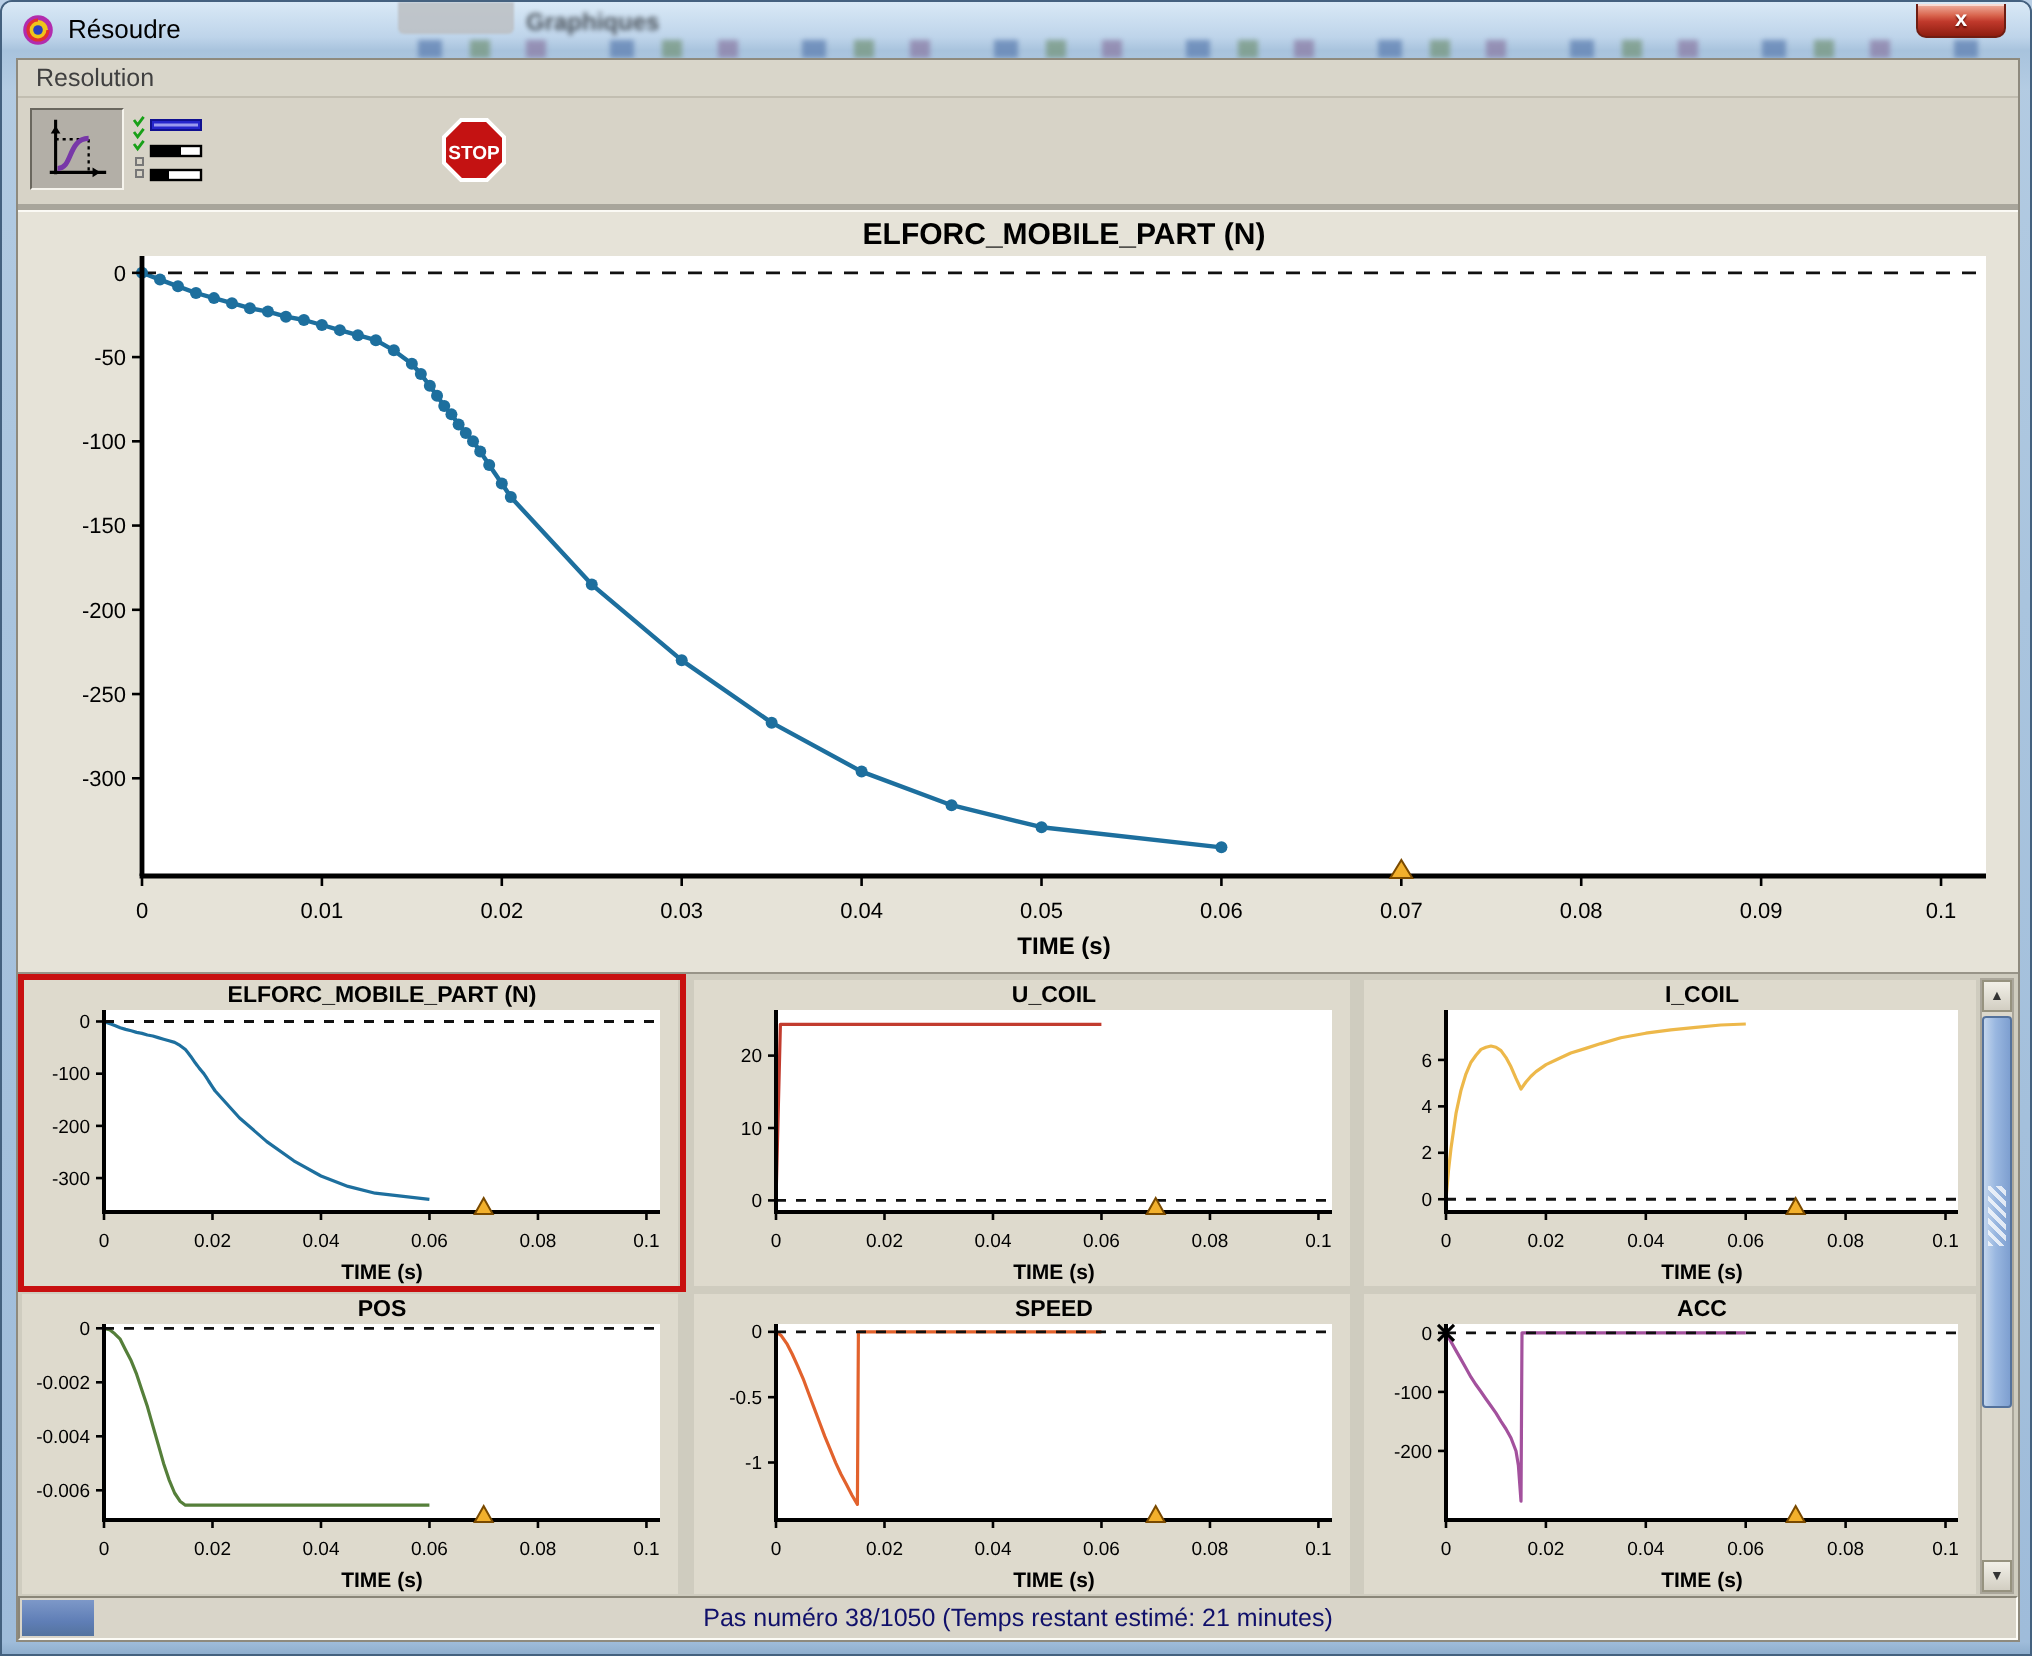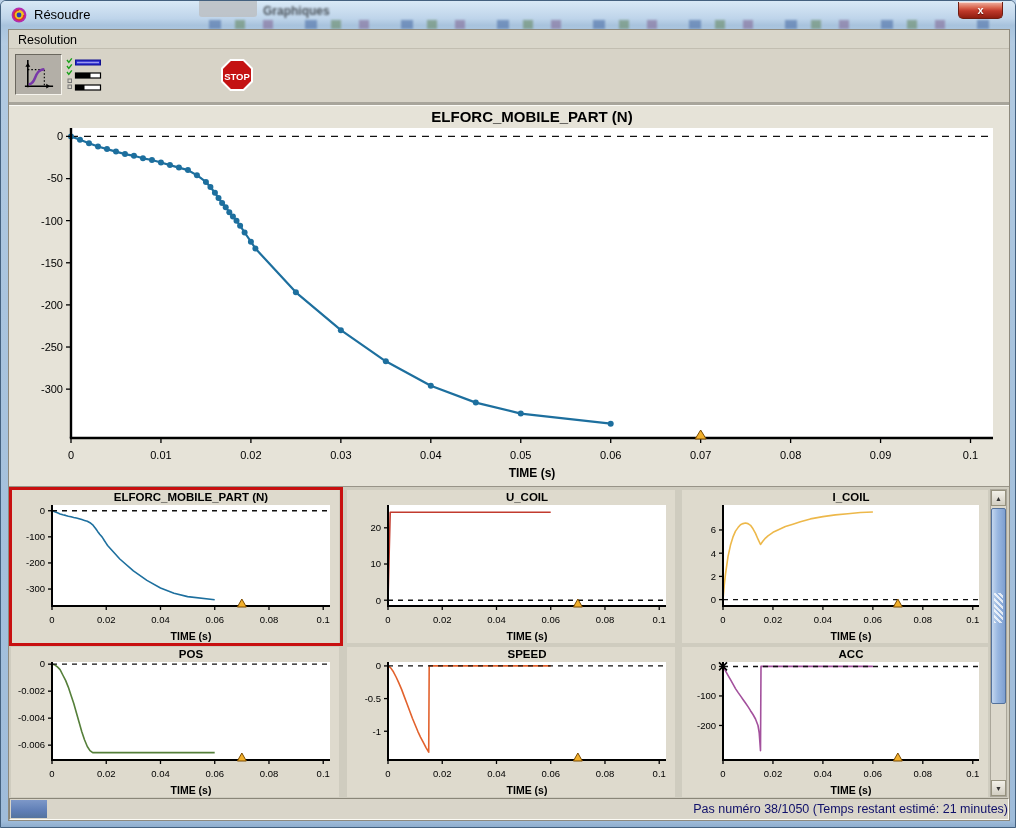--- a/index.html
+++ b/index.html
@@ -22,21 +22,21 @@
   #close-btn { position:absolute; right:14px; top:1px; width:45px; height:17px;
     background:linear-gradient(180deg,#f0b4a4 0,#d9664f 35%,#c0392b 55%,#8e1d10 100%);
     border:1px solid #6f1d12; border-top:none; border-radius:0 0 5px 5px;
     box-shadow:inset 0 1px 0 rgba(255,255,255,.55); text-align:center;
     color:#fff; font-weight:bold; font-size:11px; line-height:16px; text-shadow:0 1px 1px #5a0f08; cursor:default; }
 
   
   #client { position:absolute; left:7px; top:28px; width:1002px; height:792px;
     background:#d7d3c7; border:1px solid #8e8a7e; }
   #menubar { height:19px; background:#d9d6ca; border-bottom:1px solid #c2beb1; position:relative; }
-  #menu-resolution { display:inline-block; padding:2px 9px 0 9px; font-size:12.5px; color:#000000; }
+  #menu-resolution { display:inline-block; padding:2px 9px 0 9px; font-size:12.5px; color:#404040; }
   #toolbar { height:53px; position:relative; background:#d7d3c7; }
   #btn-curve { position:absolute; left:6px; top:5px; width:47px; height:41px; background:#b3afa7;
     border:1px solid; border-color:#6a675e #f6f4ed #f6f4ed #6a675e; padding:2px 5px; }
   #btn-list  { position:absolute; left:56px; top:8px; width:38px; height:37px; background:transparent; border:none; }
   #btn-stop  { position:absolute; left:204px; top:10px; width:48px; height:32px; border:none; background:transparent; }
   #divider { height:4px; background:#a8a59b; border-bottom:1px solid #fbfaf5; }
 
   #chart-main { position:relative; width:1000px; height:380px; background:#e6e3d8; }
 
   #mini-panel { position:relative; width:1000px; height:312px; background:#cfccbf; border-top:1px solid #989488; }
@@ -59,21 +59,21 @@
   #sb-thumb { position:absolute; left:0; top:18px; width:15px; height:196px; border-radius:2px;
     background:linear-gradient(90deg,#c3d6ee 0,#99b7e0 45%,#7e9fd0 100%); border:1px solid #54729c; }
   #sb-thumb::after { content:""; position:absolute; left:2px; top:84px; width:9px; height:30px;
     background:repeating-linear-gradient(45deg,rgba(255,255,255,.75) 0 2px,transparent 2px 4px); }
 
   
   #statusbar { position:relative; width:1000px; height:22px; background:#d9d5c9;
     border:1px solid; border-color:#8a8678 #fdfcf6 #fdfcf6 #8a8678; }
   #progress-fill { position:absolute; left:1px; top:1px; bottom:1px;
     background:linear-gradient(180deg,#7d98c8 0,#5f7eb6 60%,#54739e 100%); }
-  #status-text { position:absolute; left:0; right:0; top:0; text-align:right;
+  #status-text { position:absolute; left:0; right:0; top:0; text-align:center;
     font-size:12.5px; line-height:20px; color:#10106a; }
 
   svg text { font-family:"Liberation Sans","DejaVu Sans",sans-serif; }
 </style>
 </head>
 <body>
 
 <div id="window">
 
   <div id="titlebar">

